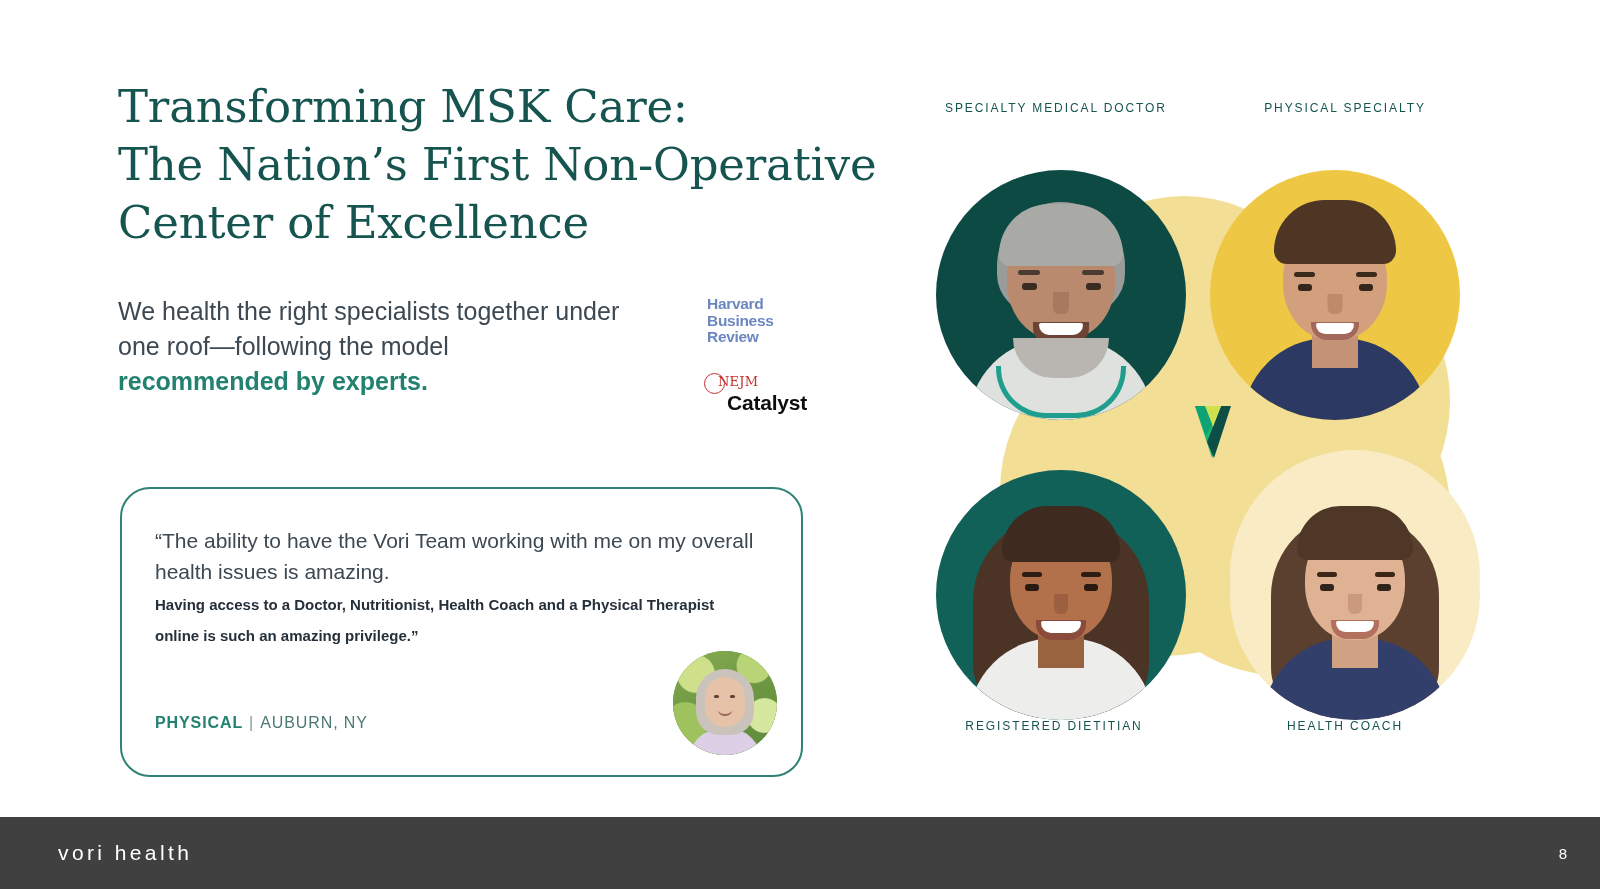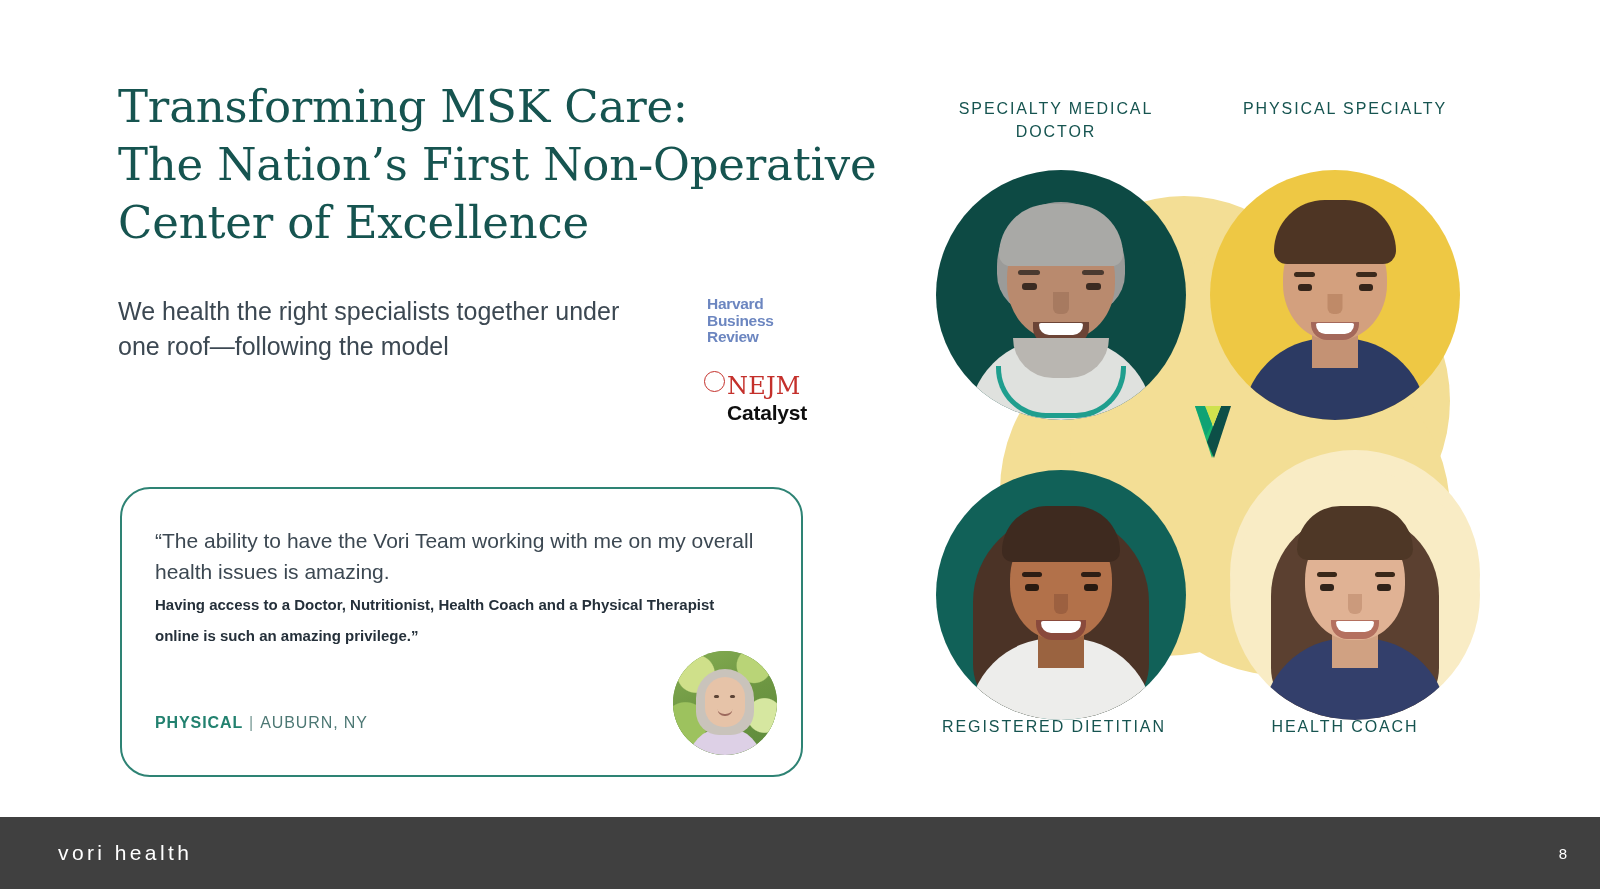--- a/index.html
+++ b/index.html
@@ -44,23 +44,23 @@
     font-weight: bold;
     font-size: 15.5px;
     line-height: 16.5px;
     letter-spacing: -0.3px;
   }
   .nejm-logo { margin-top: 26px; }
   .nejm-top {
     display: inline-block;
     color: #c4302b;
     font-family: "DejaVu Serif", "Liberation Serif", serif;
-    font-size: 24px;
+    font-size: 13px;
     letter-spacing: 0.2px;
-    padding-left: 20px;
+    padding-left: 11px;
     position: relative;
   }
   .nejm-oval {
     position: absolute;
     left: -3px; top: -1px;
     width: 21px; height: 21px;
     border: 1.6px solid #c4302b;
     border-radius: 50%;
   }
   .nejm-catalyst {
@@ -160,21 +160,21 @@
     border-bottom: 2.5px solid #9d6a5d;
     border-radius: 0 0 12px 12px;
   }
 
   
   .diagram { position: absolute; left: 900px; top: 80px; width: 640px; height: 680px; }
 
   .label {
     position: absolute;
     color: #165450;
-    font-size: 16px;
+    font-size: 12px;
     letter-spacing: 1.9px;
     text-align: center;
     line-height: 23px;
   }
   .label.l-smd { left: 16px;  top: 17px;  width: 280px; }
   .label.l-pt  { left: 300px; top: 17px;  width: 290px; }
   .label.l-rd  { left: 14px;  top: 635px; width: 280px; }
   .label.l-hc  { left: 300px; top: 635px; width: 290px; }
 
   
@@ -300,20 +300,21 @@
 <body>
 
 <div class="slide">
 
   <div class="left-col">
     <h1 class="slide-title">Transforming MSK Care:
 The Nation’s First Non-Operative
 Center of Excellence</h1>
     <p class="subhead">
       <span>We health the right specialists together under one roof—following the model </span>
+      <span class="accent">recommended by experts.</span>
     </p>
   </div>
 
   <div class="logos">
     <div class="hbr-logo" style="white-space:pre-line;">Harvard
 Business
 Review</div>
     <div class="nejm-logo">
       <div class="nejm-top">
         <span class="nejm-oval"></span>

